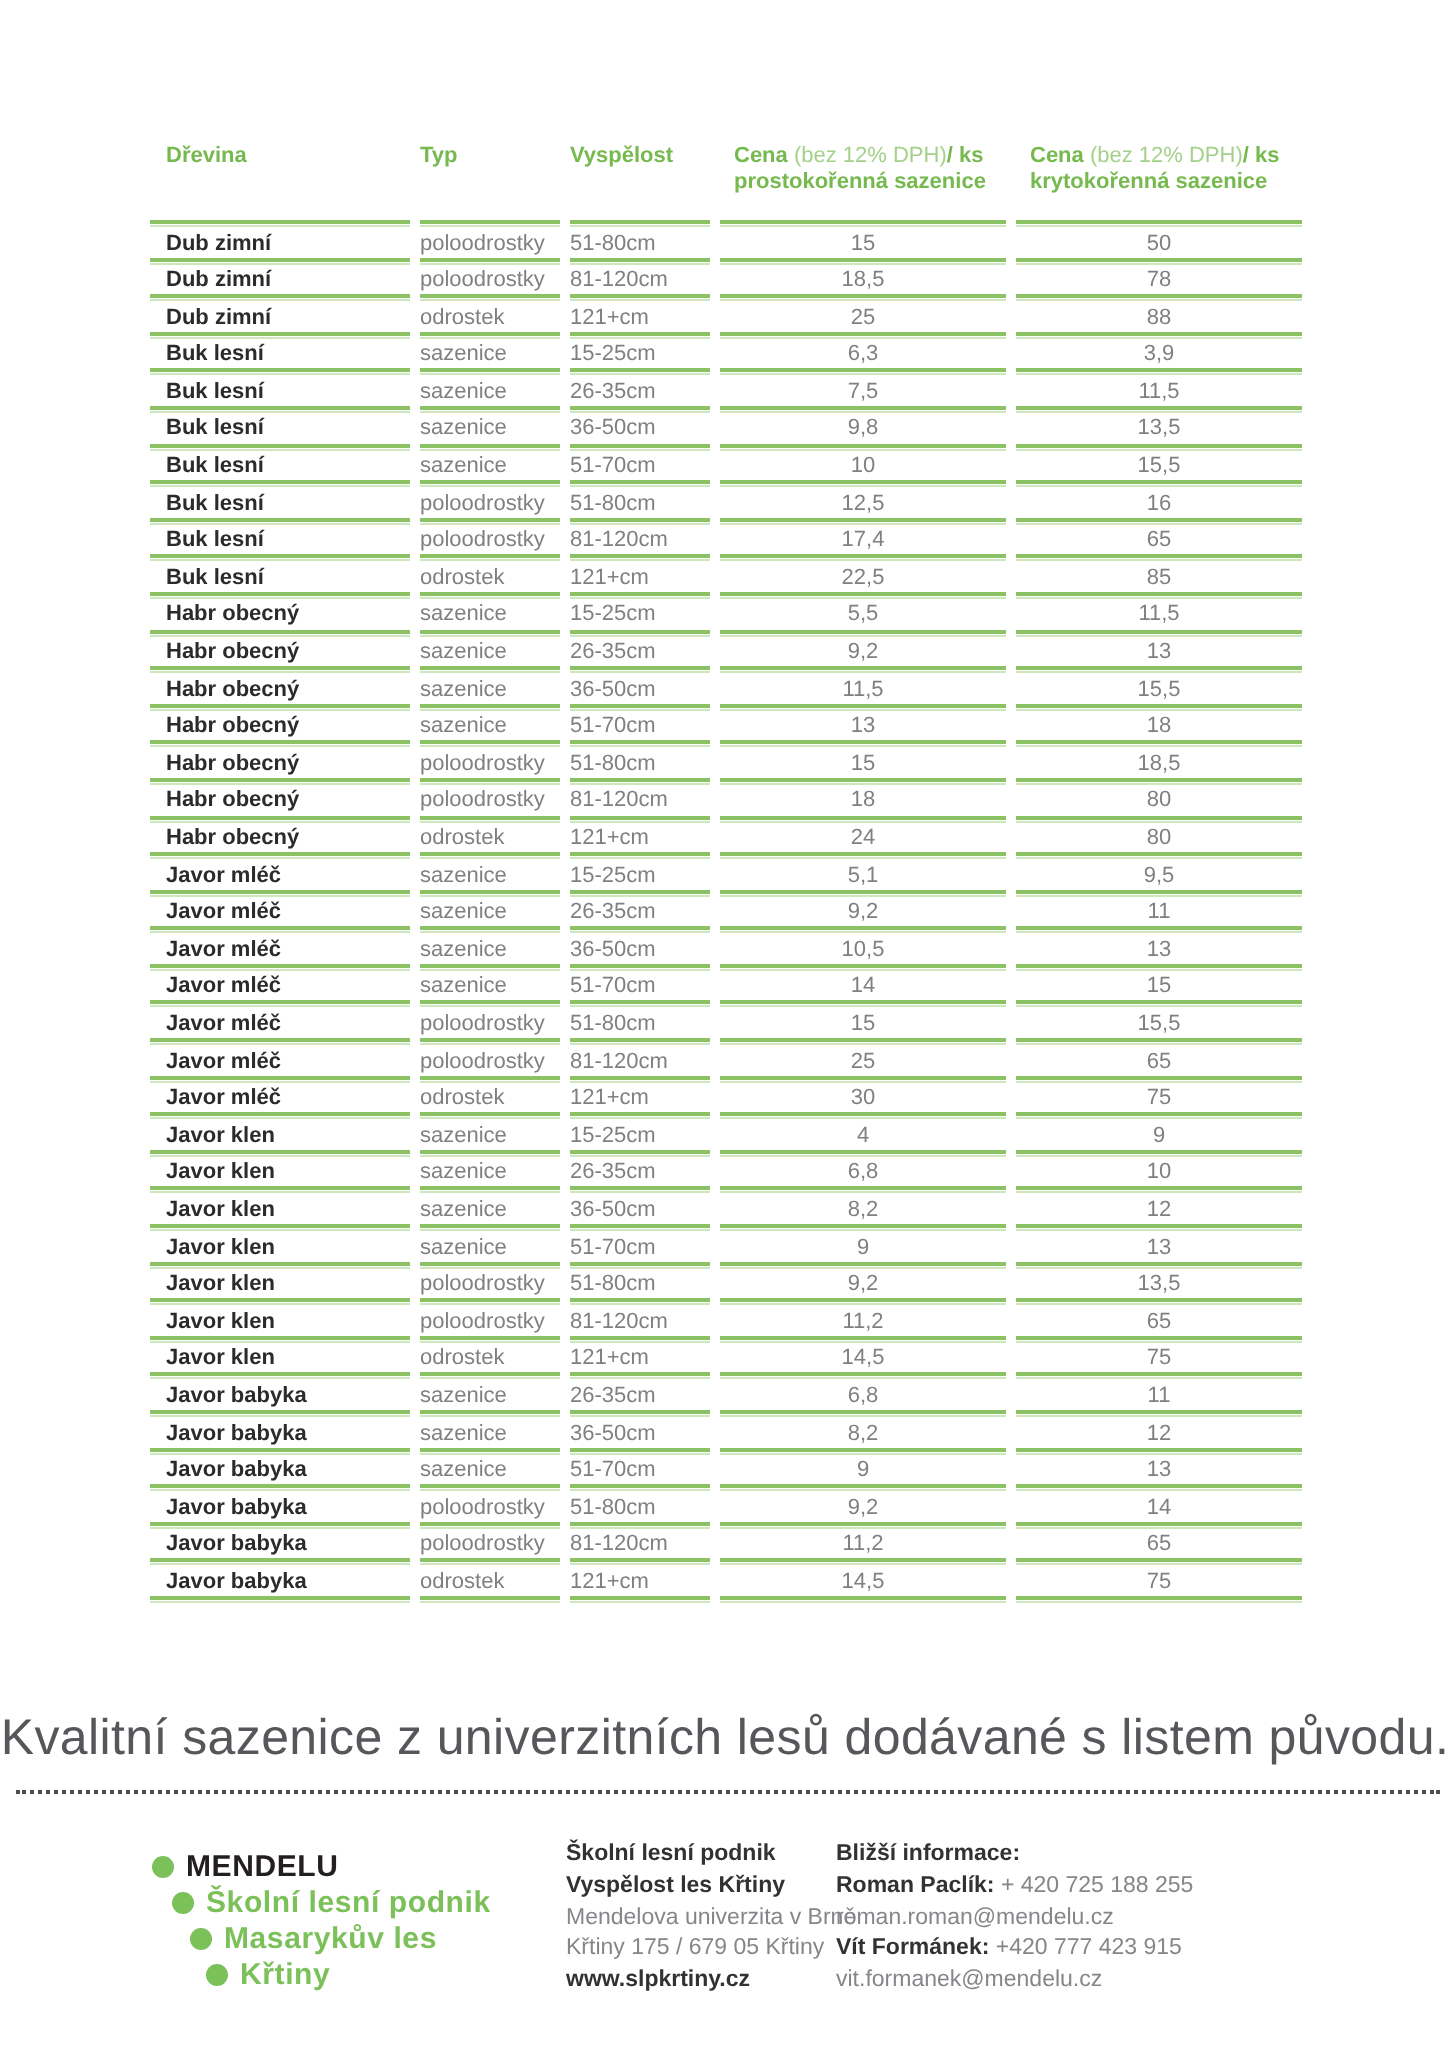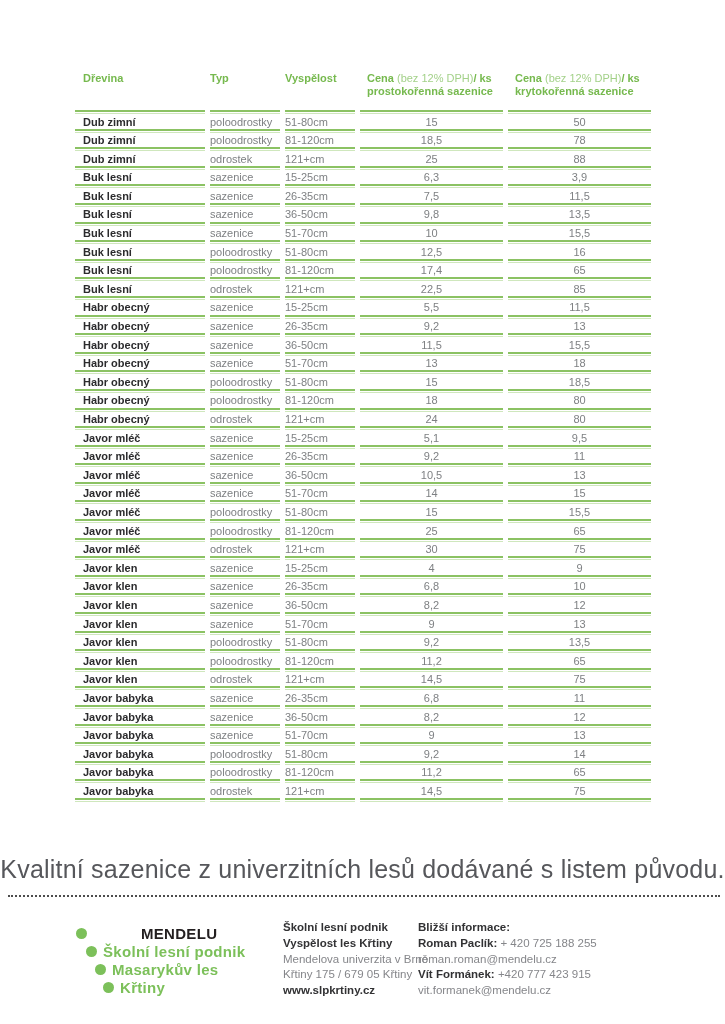--- a/index.html
+++ b/index.html
@@ -46,21 +46,21 @@
   
   .dotted-divider {
     position:absolute; left:8px; top:895px; width:712px; height:0;
     border-top:2px dotted #4d4d4d;
   }
 
   
   .footer-logo { position:absolute; left:76px; top:924px; }
   .logo-line { display:flex; align-items:center; height:18px; font-size:15px; font-weight:bold; letter-spacing:0.3px; }
   .logo-line .dot { width:11px; height:11px; border-radius:50%; background:#7cc05a; margin-right:6px; flex:0 0 auto; }
-  .logo-line.l0 { margin-left:0;gap:48px; }   .logo-line.l0 .logo-text { color:#231f20; }
+  .logo-line.l0 { margin-left:0; }   .logo-line.l0 .logo-text { color:#231f20; }
   .logo-line.l1 { margin-left:10px; } 
   .logo-line.l2 { margin-left:19px; }
   .logo-line.l3 { margin-left:27px; }
   .logo-line .logo-text { color:#7cc05a; }
 
   .footer-col { position:absolute; top:920px; font-size:11.5px; line-height:15.8px; color:#85868a; }
   .footer-address  { left:283px; width:155px; }
   .footer-contacts { left:418px; width:220px; }
   .fc-bold { color:#323234; font-weight:bold; }
   .website { color:#323234; font-weight:bold; cursor:pointer; }

